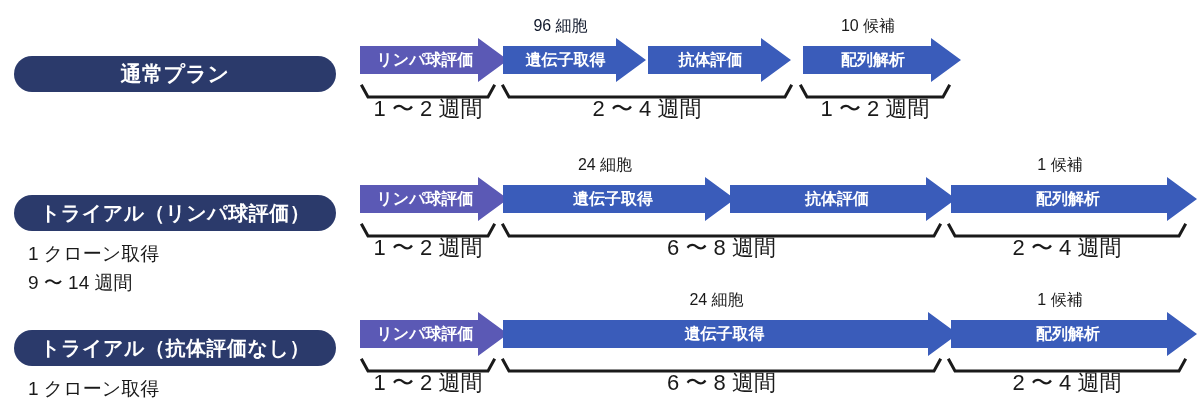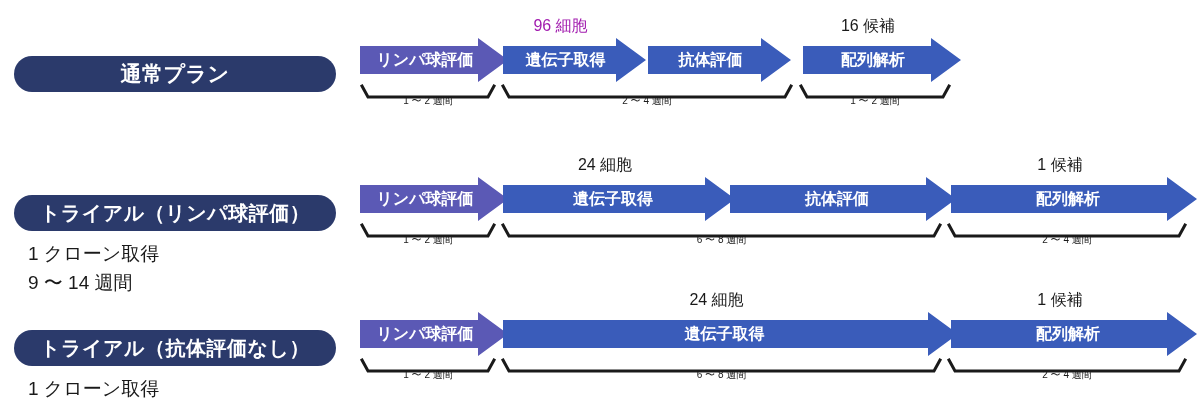--- a/index.html
+++ b/index.html
@@ -40,47 +40,47 @@
   .note{
     position:absolute;
     font-size:16px;color:#1a1a1a;
     text-align:center;white-space:nowrap;
     transform:translateX(-50%);
   }
 
   .bracket{position:absolute;height:13px;}
   .bracket svg{display:block;overflow:visible;}
   .blabel{
-    position:absolute;font-size:10px;color:#1a1a1a;
+    position:absolute;font-size:22px;color:#1a1a1a;
     white-space:nowrap;transform:translateX(-50%);
   }
 </style>
 </head>
 <body>
 
 <div id="board">
     <div class="plan" style="top: 8px; height: 120px;">
       <div class="pill" style="--navy: #2b3a6b;">
         <span>通常プラン</span>
       </div>
     </div>
     <div class="arrow thin" style="left: 360px; top: 38px; width: 148px; height: 44px; background: rgb(91, 89, 181); color: rgb(255, 255, 255); clip-path: polygon(0px 18%, 79.73% 18%, 79.73% 0px, 100% 50%, 79.73% 100%, 79.73% 82%, 0px 82%);">
       <span>リンパ球評価</span>
     </div>
     <div class="arrow thin" style="left: 503px; top: 38px; width: 143px; height: 44px; background: rgb(58, 92, 186); color: rgb(255, 255, 255); clip-path: polygon(0px 18%, 79.021% 18%, 79.021% 0px, 100% 50%, 79.021% 100%, 79.021% 82%, 0px 82%);">
       <span>遺伝子取得</span>
     </div>
-    <div class="note" style="left: 560.5px; top: 16px; color: #a21caf;">96 細胞</div>
+    <div class="note" style="left: 560.5px; top: 16px; color: #0f172a;">96 細胞</div>
     <div class="arrow thin" style="left: 648px; top: 38px; width: 143px; height: 44px; background: rgb(58, 92, 186); color: rgb(255, 255, 255); clip-path: polygon(0px 18%, 79.021% 18%, 79.021% 0px, 100% 50%, 79.021% 100%, 79.021% 82%, 0px 82%);">
       <span>抗体評価</span>
     </div>
     <div class="arrow thin" style="left: 803px; top: 38px; width: 158px; height: 44px; background: rgb(58, 92, 186); color: rgb(255, 255, 255); clip-path: polygon(0px 18%, 81.013% 18%, 81.013% 0px, 100% 50%, 81.013% 100%, 81.013% 82%, 0px 82%);">
       <span>配列解析</span>
     </div>
-    <div class="note" style="left: 868px; top: 16px; color: rgb(26, 26, 26);">16 候補</div>
+    <div class="note" style="left: 868px; top: 16px; color: rgb(26, 26, 26);">10 候補</div>
     <div class="bracket" style="left: 362px; top: 86px; width: 132px;">
       <svg width="132" height="13" viewBox="0 0 132 13">
         <path d="M 0 0 L 6 11 L 126 11 L 132 0" fill="none" stroke="#1a1a1a" stroke-width="3" stroke-linecap="square" stroke-linejoin="miter"></path>
       </svg>
     </div>
     <div class="blabel" style="left: 428px; top: 94px; color: rgb(26, 26, 26);">1 〜 2 週間</div>
     <div class="bracket" style="left: 503px; top: 86px; width: 288px;">
       <svg width="288" height="13" viewBox="0 0 288 13">
         <path d="M 0 0 L 6 11 L 282 11 L 288 0" fill="none" stroke="#1a1a1a" stroke-width="3" stroke-linecap="square" stroke-linejoin="miter"></path>
       </svg>

